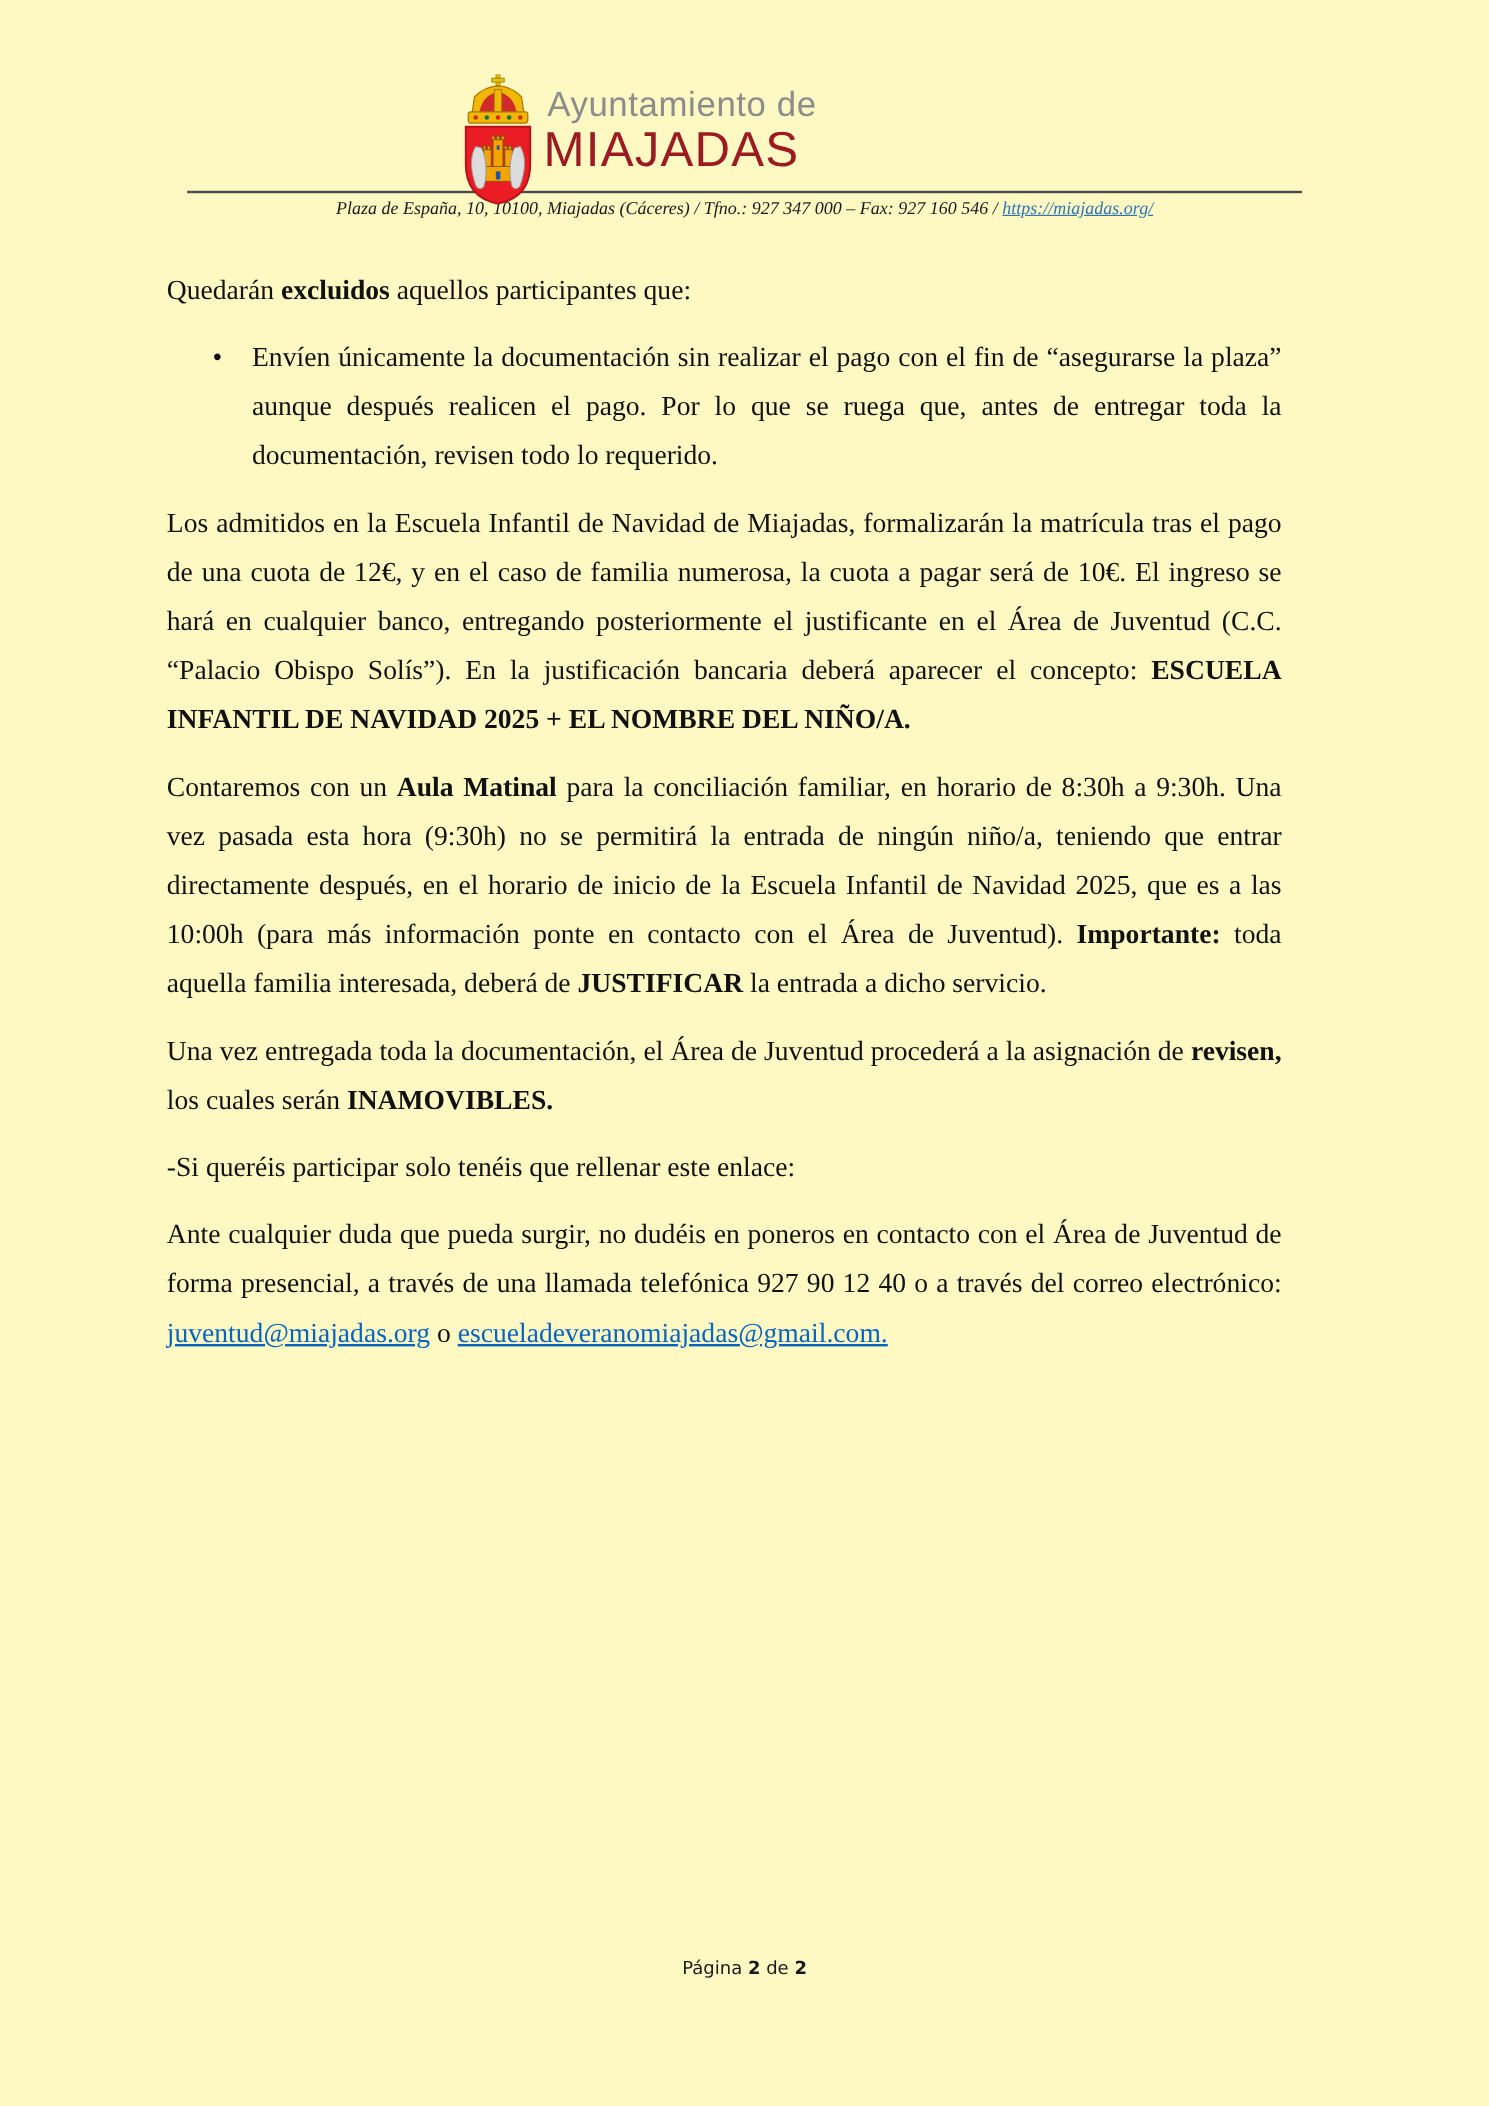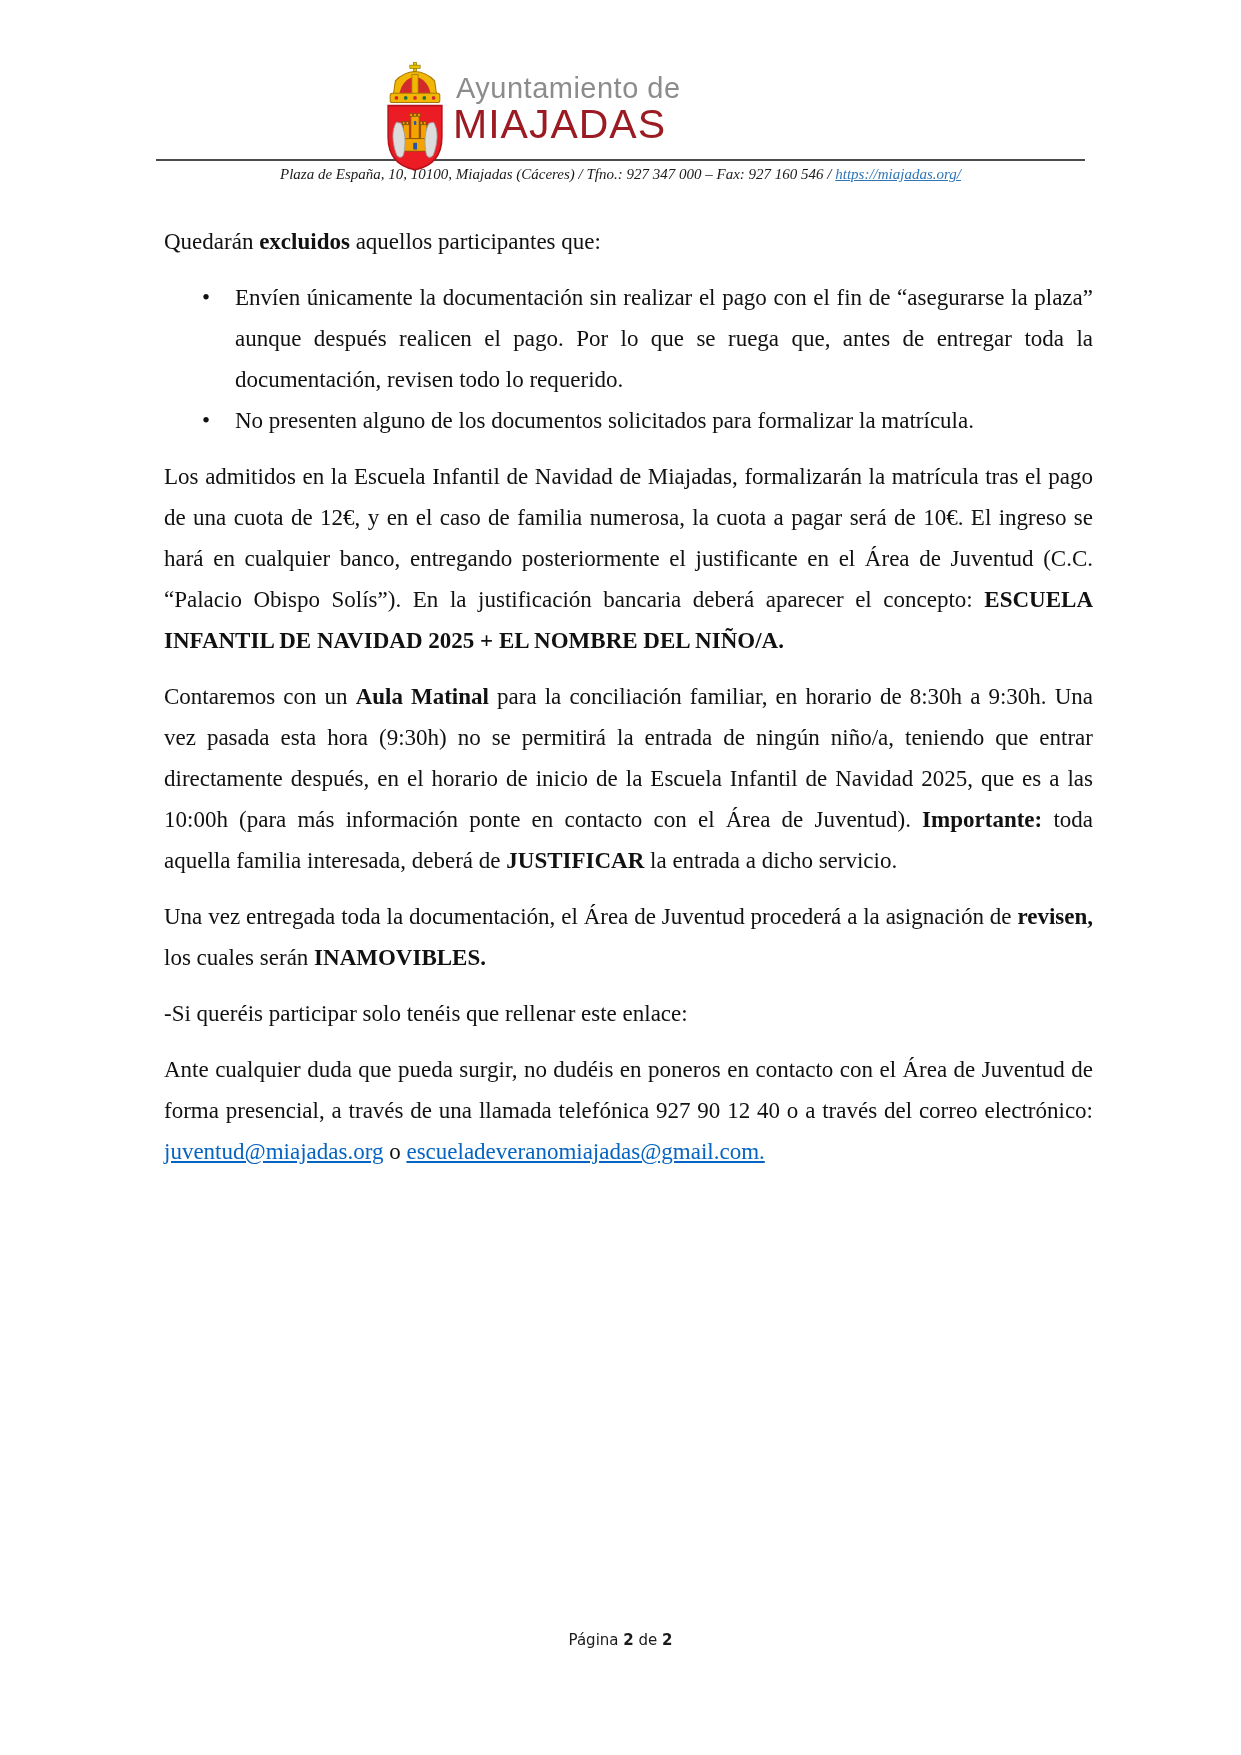--- a/index.html
+++ b/index.html
@@ -1,20 +1,20 @@
 <!DOCTYPE html>
 <html lang="es" style="--brand-red: #9C1B23; --org-gray: #8C8C8C; --link-blue: #0563C1; --header-link-blue: #2E75B6; --shield-red: #EC1C24; --crown-gold: #F2B705;"><head>
 <meta charset="utf-8">
 <style>
   html,body{margin:0;padding:0;background:#e9e9e9;}
   .page{
     position:relative;
     width:1241px;height:1755px;
     margin:0 auto;
-    background:#ffffff;
+    background:#fef9c3;
     font-family:"Liberation Serif",serif;
     color:#111;
     overflow:hidden;
   }
   
   .crest{position:absolute;left:384px;top:62px;z-index:2;}
   .org-top{
     position:absolute;left:456px;top:72px;
     font-family:"Liberation Sans",sans-serif;
     font-size:29px;color:var(--org-gray,#8C8C8C);letter-spacing:.5px;
@@ -30,21 +30,21 @@
     height:2px;background:#4a4a4a;z-index:1;
   }
   .contact-line{
     position:absolute;left:0;right:0;top:166px;
     text-align:center;
     font-style:italic;font-size:15px;color:#1a1a1a;z-index:1;
   }
   .contact-line .lnk{color:var(--header-link-blue,#2E75B6);}
   
   .doc-body{
-    position:absolute;left:164px;top:221px;width:929px;
+    position:absolute;left:139px;top:221px;width:929px;
     font-size:23px;line-height:41px;text-align:justify;
   }
   .doc-body p{margin:0 0 15px;}
   ul.doc-bullets{margin:0 0 15px;padding:0 0 0 71px;list-style:none;}
   ul.doc-bullets li{position:relative;}
   ul.doc-bullets li::before{
     content:"\2022";position:absolute;left:-33px;top:0;
     font-size:23px;
   }
   .b{font-weight:bold;}
@@ -107,21 +107,20 @@
     <div class="org-main">MIAJADAS</div>
     <div class="header-rule"></div>
     <div class="contact-line"><span>Plaza de España, 10, 10100, Miajadas (Cáceres) / Tfno.: 927 347 000 – Fax: 927 160 546 / </span><a class="lnk" href="#">https://miajadas.org/</a></div>
   </div>
 
   <div class="doc-body">
     <p><span>Quedarán </span><span class="b">excluidos</span><span> aquellos participantes que:</span></p>
 
     <ul class="doc-bullets">
         <li><span>Envíen únicamente la documentación sin realizar el pago con el fin de “asegurarse la plaza” aunque después realicen el pago. Por lo que se ruega que, antes de entregar toda la documentación, revisen todo lo requerido.</span></li>
-        <li><span>No presenten alguno de los documentos solicitados para formalizar la matrícula.</span></li>
       </ul>
 
     <p><span>Los admitidos en la Escuela Infantil de Navidad de Miajadas, formalizarán la matrícula tras el pago de una cuota de 12€, y en el caso de familia numerosa, la cuota a pagar será de 10€. El ingreso se hará en cualquier banco, entregando posteriormente el justificante en el Área de Juventud (C.C. “Palacio Obispo Solís”). En la justificación bancaria deberá aparecer el concepto: </span><span class="b">ESCUELA INFANTIL DE NAVIDAD 2025 + EL NOMBRE DEL NIÑO/A.</span></p>
 
     <p><span>Contaremos con un </span><span class="b">Aula Matinal</span><span> para la conciliación familiar, en horario de 8:30h a 9:30h. Una vez pasada esta hora (9:30h) no se permitirá la entrada de ningún niño/a, teniendo que entrar directamente después, en el horario de inicio de la Escuela Infantil de Navidad 2025, que es a las 10:00h (para más información ponte en contacto con el Área de Juventud). </span><span class="b">Importante:</span><span> toda aquella familia interesada, deberá de </span><span class="b">JUSTIFICAR</span><span> la entrada a dicho servicio.</span></p>
 
     <p><span>Una vez entregada toda la documentación, el Área de Juventud procederá a la asignación de </span><span class="b">revisen,</span><span> los cuales serán </span><span class="b">INAMOVIBLES.</span></p>
 
     <p><span>-Si queréis participar solo tenéis que rellenar este enlace:</span></p>
 

